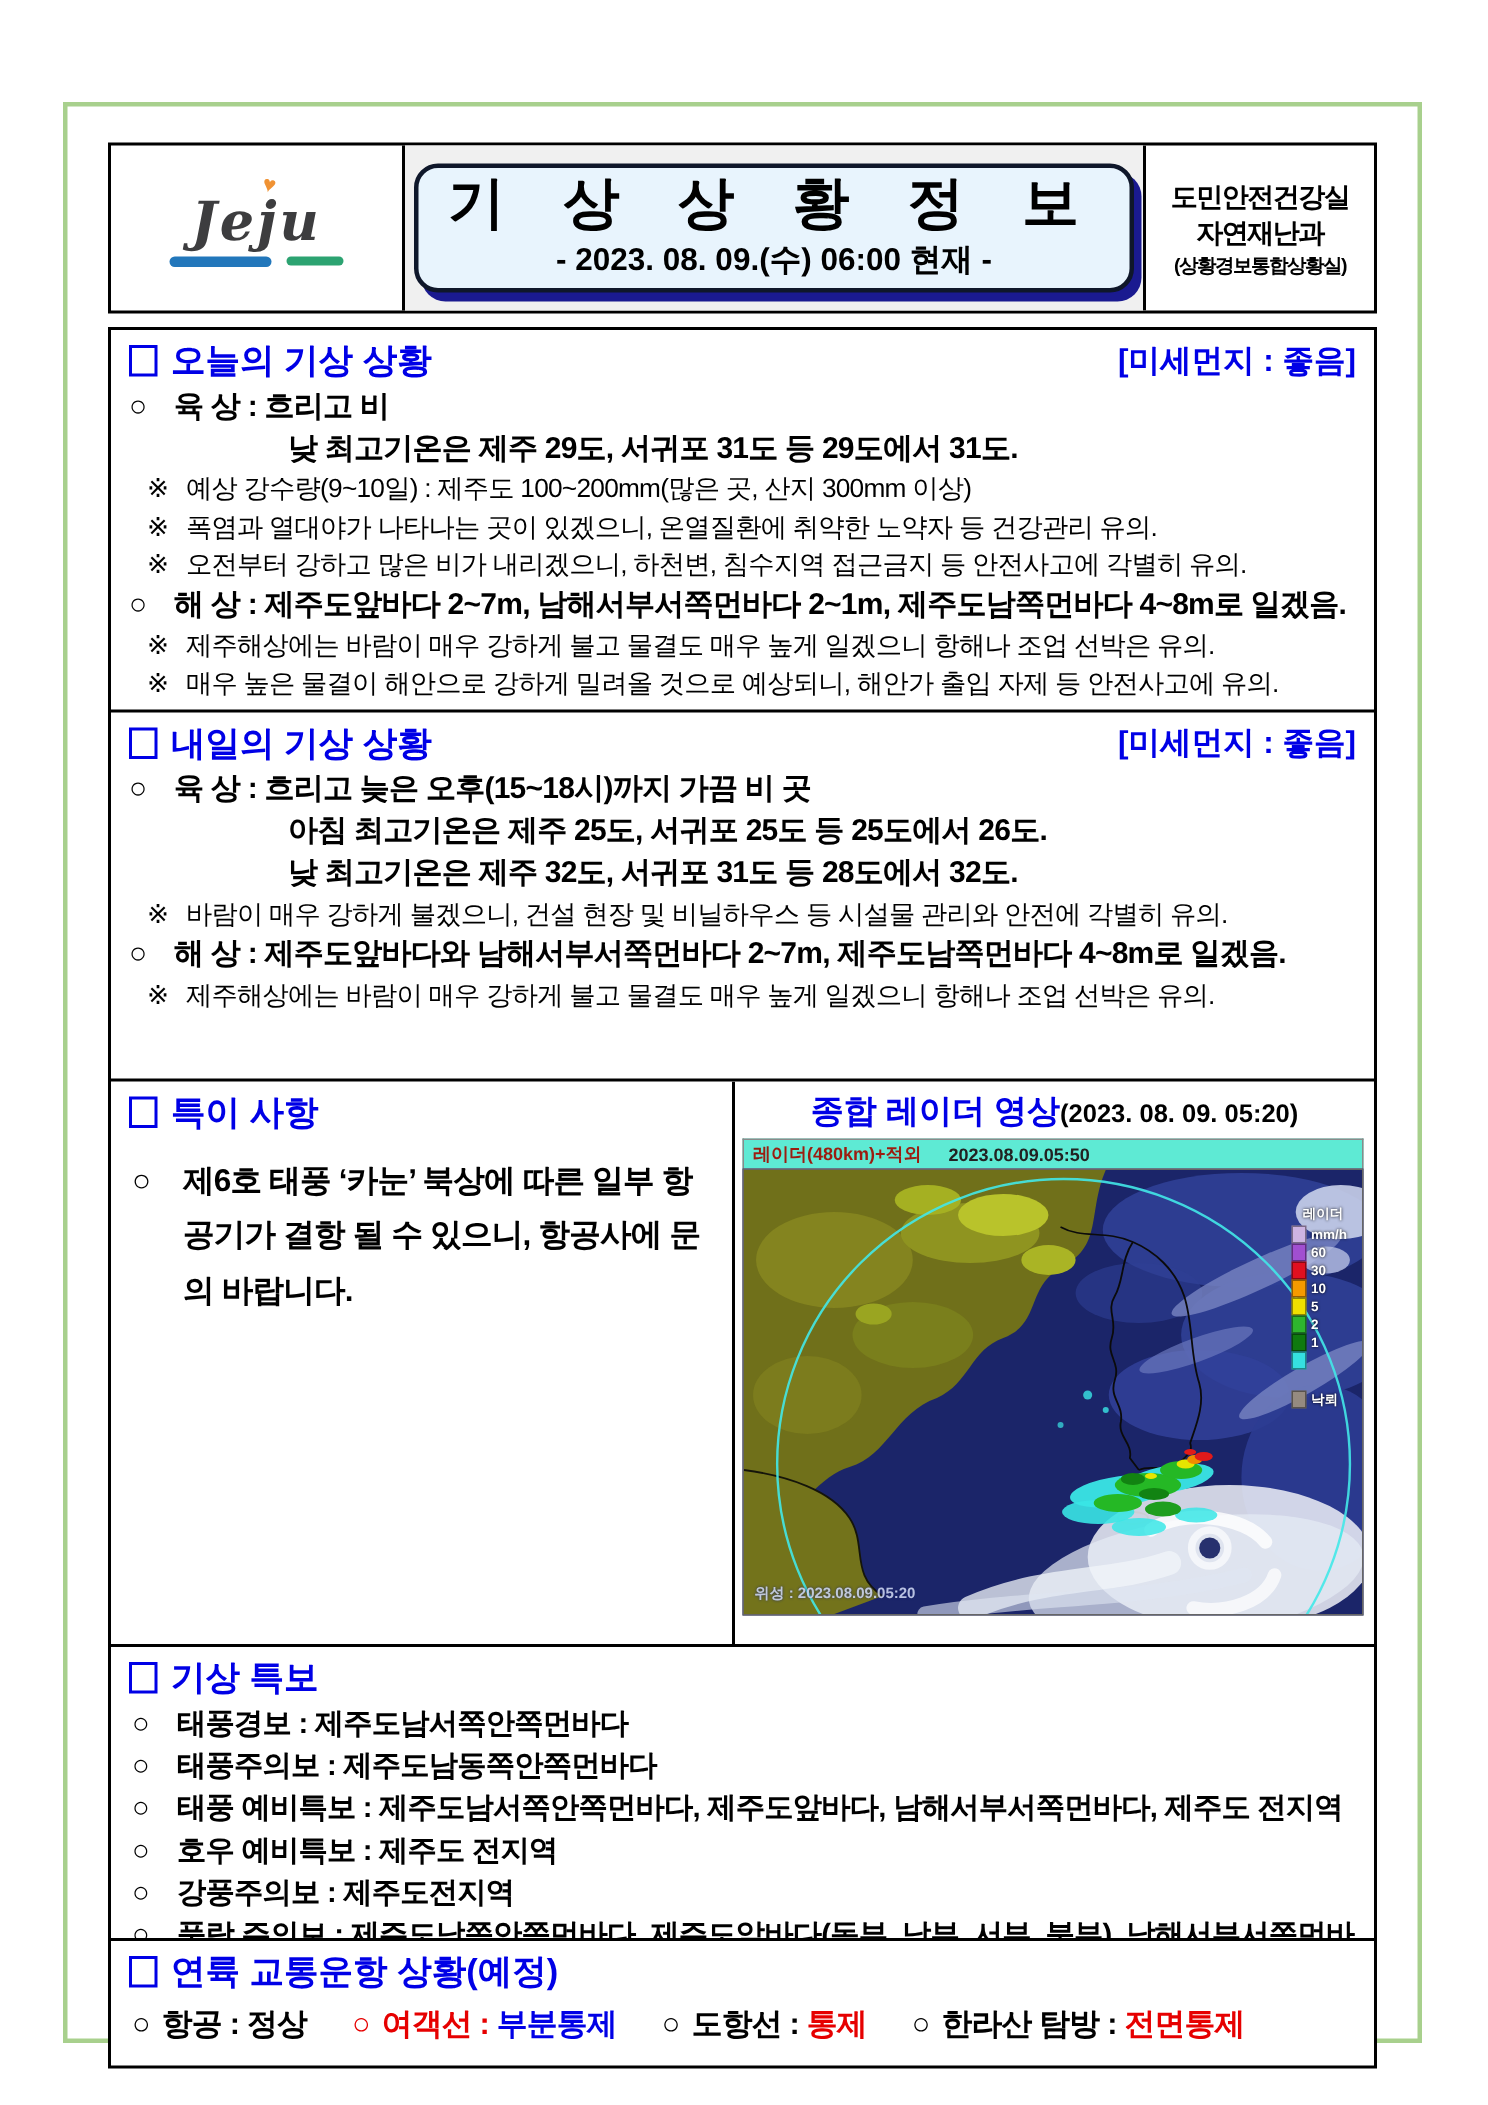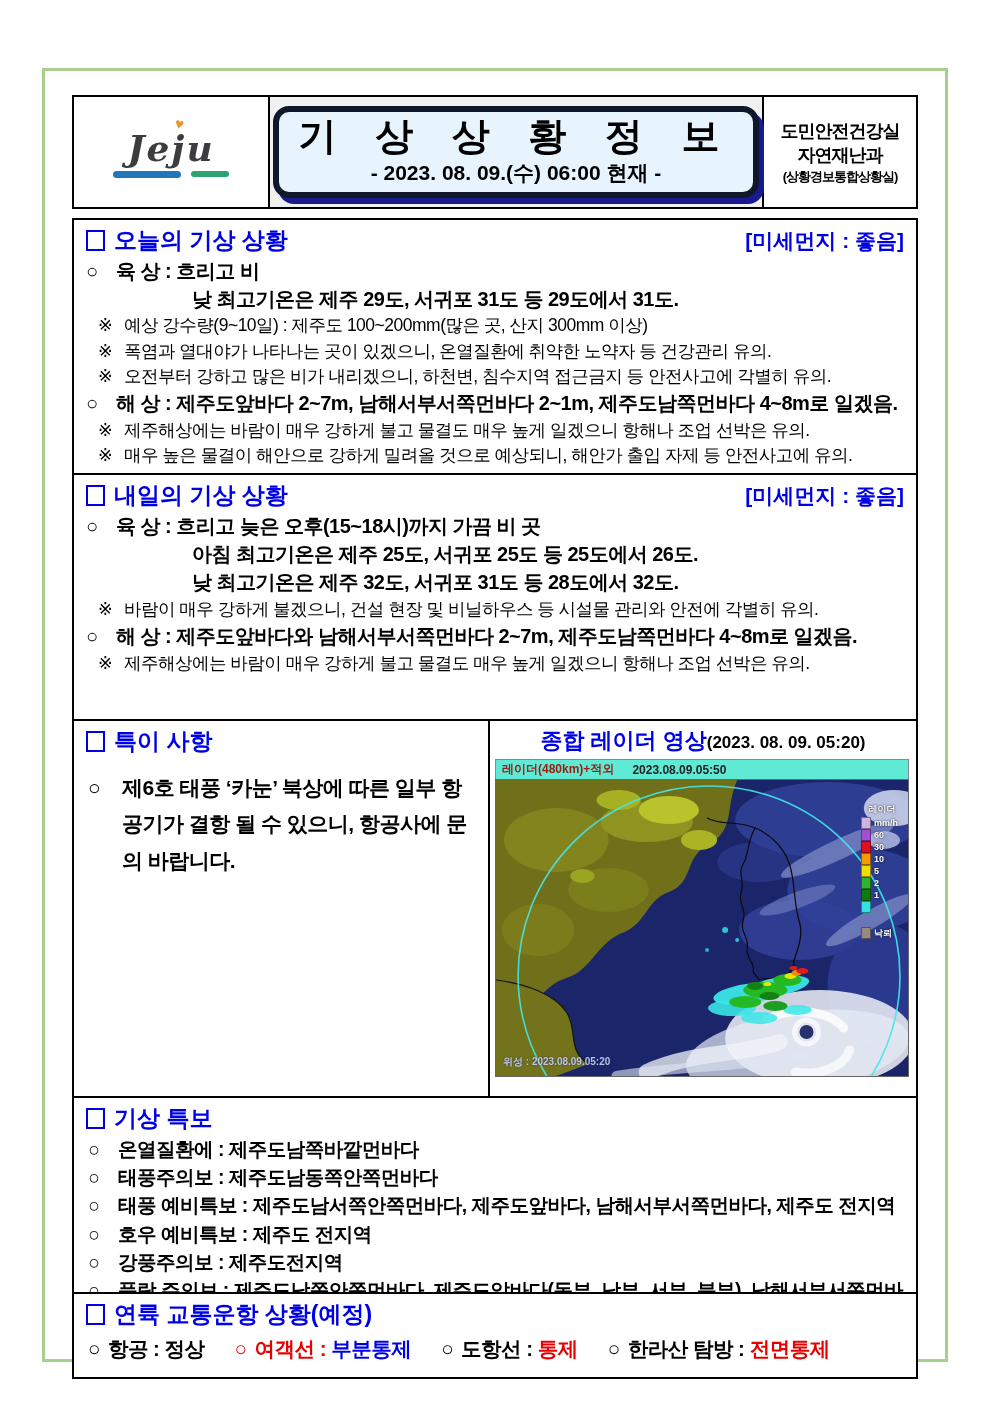--- a/index.html
+++ b/index.html
@@ -12,21 +12,21 @@
   
   .header-box{position:absolute;left:72px;top:95px;width:846px;height:114px;border:2px solid #000;display:flex;box-sizing:border-box;background:#fff;}
   .logo-cell{width:196px;border-right:2px solid #000;display:flex;align-items:center;justify-content:center;box-sizing:border-box;}
   .logo-wrap{position:relative;text-align:center;}
   .logo-text{font-family:"DejaVu Serif","Liberation Serif",serif;font-style:italic;font-weight:bold;font-size:36px;color:#3d3d3f;letter-spacing:2px;}
   .logo-heart{position:absolute;top:-12px;left:62px;color:#f09233;font-size:15px;transform:rotate(12deg);}
   .logo-strokes{display:flex;gap:10px;margin-top:2px;justify-content:center;}
   .stroke-blue{width:68px;height:7px;border-radius:4px;background:#2277bb;}
   .stroke-green{width:38px;height:6px;border-radius:4px;background:#2ca371;}
   .title-cell{flex:1;background:#f0f0f0;border-right:2px solid #000;display:flex;align-items:center;justify-content:center;box-sizing:border-box;}
-  .title-box{background:#e8f4fd;border:6px solid #0f172a;border-radius:16px;box-shadow:5px 6px 0 #1a1a90;padding:3px 20px 5px;text-align:center;}
+  .title-box{background:#e8f4fd;border:3px solid #0f172a;border-radius:16px;box-shadow:5px 6px 0 #1a1a90;padding:3px 20px 5px;text-align:center;}
   .title-main{font-size:38px;font-weight:bold;letter-spacing:14px;white-space:nowrap;line-height:1.15;}
   .title-sub{font-size:21px;font-weight:bold;white-space:nowrap;}
   .dept-cell{width:152px;display:flex;flex-direction:column;justify-content:center;text-align:center;font-weight:bold;box-sizing:border-box;line-height:1.35;}
   .dept-line{font-size:18px;letter-spacing:-1px;}
   .dept-line.small{font-size:13px;letter-spacing:-1px;}
 
   
   .main-box{position:absolute;left:72px;top:218px;width:846px;border:2px solid #000;box-sizing:border-box;background:#fff;}
   .row{box-sizing:border-box;overflow:hidden;}
   .row + .row{border-top:2px solid #000;}
@@ -305,21 +305,21 @@
     </div>
   </div>
 
   <div class="row row-warnings">
     <div class="sec-title">
       <span class="sec-square"></span>
       <span>기상 특보</span>
     </div>
     <div class="line warn">
         <span class="b">○</span>
-        <span class="t">온열질환에 : 제주도남쪽바깥먼바다</span>
+        <span class="t">태풍경보 : 제주도남서쪽안쪽먼바다</span>
       </div>
     <div class="line warn">
         <span class="b">○</span>
         <span class="t">태풍주의보 : 제주도남동쪽안쪽먼바다</span>
       </div>
     <div class="line warn">
         <span class="b">○</span>
         <span class="t">태풍 예비특보 : 제주도남서쪽안쪽먼바다, 제주도앞바다, 남해서부서쪽먼바다, 제주도 전지역</span>
       </div>
     <div class="line warn">

